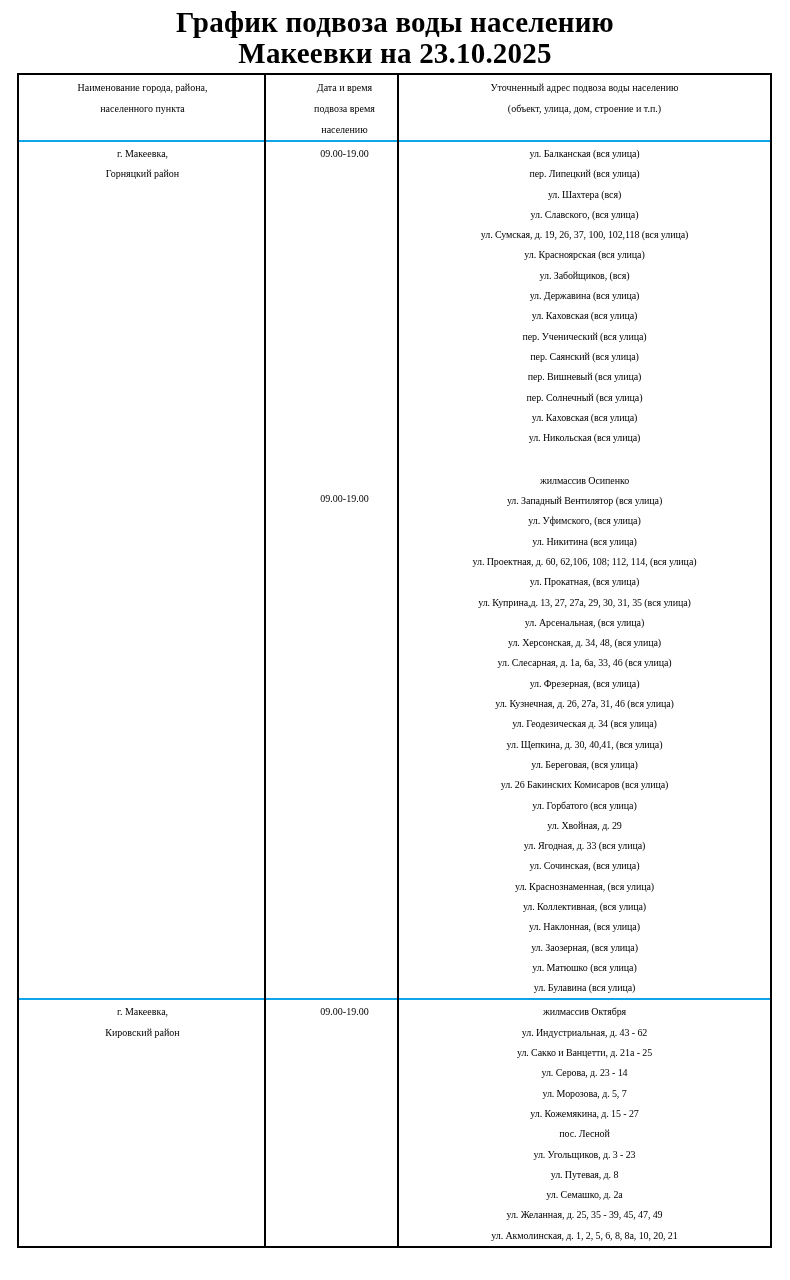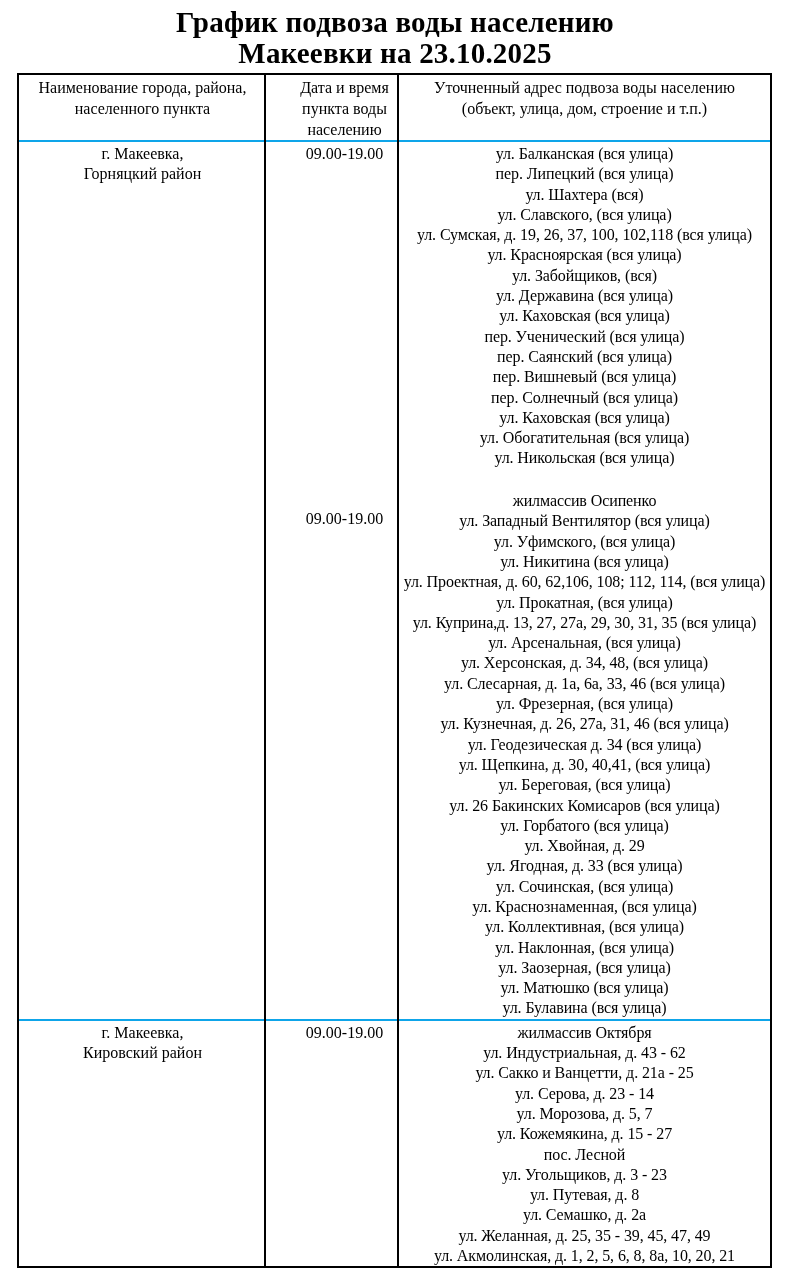--- a/index.html
+++ b/index.html
@@ -15,21 +15,21 @@
     padding-top: 7px;
     font-weight: bold;
     font-size: 29px;
     line-height: 31px;
     letter-spacing: 0.2px;
   }
   .tbl {
     position: relative;
     margin: 4px 18px 0 17px;
     border: 2px solid #000;
-    font-size: 16px;
+    font-size: 10px;
     line-height: 20.3px;
   }
   
   .tbl::before, .tbl::after {
     content: "";
     position: absolute;
     top: 0; bottom: 0;
     width: 2px;
     background: #000;
   }
@@ -61,21 +61,21 @@
 
   <div class="tbl">
 
     <div class="tr header">
       <div class="c1">
           <div class="line">Наименование города, района,</div>
           <div class="line">населенного пункта</div>
         </div>
       <div class="c2">
           <div class="line">Дата и время</div>
-          <div class="line">пункта воды</div>
+          <div class="line">подвоза время</div>
           <div class="line">населению</div>
         </div>
       <div class="c3">
           <div class="line">Уточненный адрес подвоза воды населению</div>
           <div class="line">(объект, улица, дом, строение и т.п.)</div>
         </div>
     </div>
 
     <div class="tr">
       <div class="c1 loc">
@@ -93,21 +93,20 @@
               <div class="line">ул. Сумская, д. 19, 26, 37, 100, 102,118 (вся улица)</div>
               <div class="line">ул. Красноярская (вся улица)</div>
               <div class="line">ул. Забойщиков, (вся)</div>
               <div class="line">ул. Державина (вся улица)</div>
               <div class="line">ул. Каховская (вся улица)</div>
               <div class="line">пер. Ученический (вся улица)</div>
               <div class="line">пер. Саянский (вся улица)</div>
               <div class="line">пер. Вишневый (вся улица)</div>
               <div class="line">пер. Солнечный (вся улица)</div>
               <div class="line">ул. Каховская (вся улица)</div>
-              <div class="line">ул. Обогатительная (вся улица)</div>
               <div class="line">ул. Никольская (вся улица)</div>
             </div>
         </div>
         <div class="block block-gap">
           <div class="c2 time">09.00-19.00</div>
           <div class="c3 addr">
               <div class="line">жилмассив Осипенко</div>
               <div class="line">ул. Западный Вентилятор (вся улица)</div>
               <div class="line">ул. Уфимского, (вся улица)</div>
               <div class="line">ул. Никитина (вся улица)</div>

